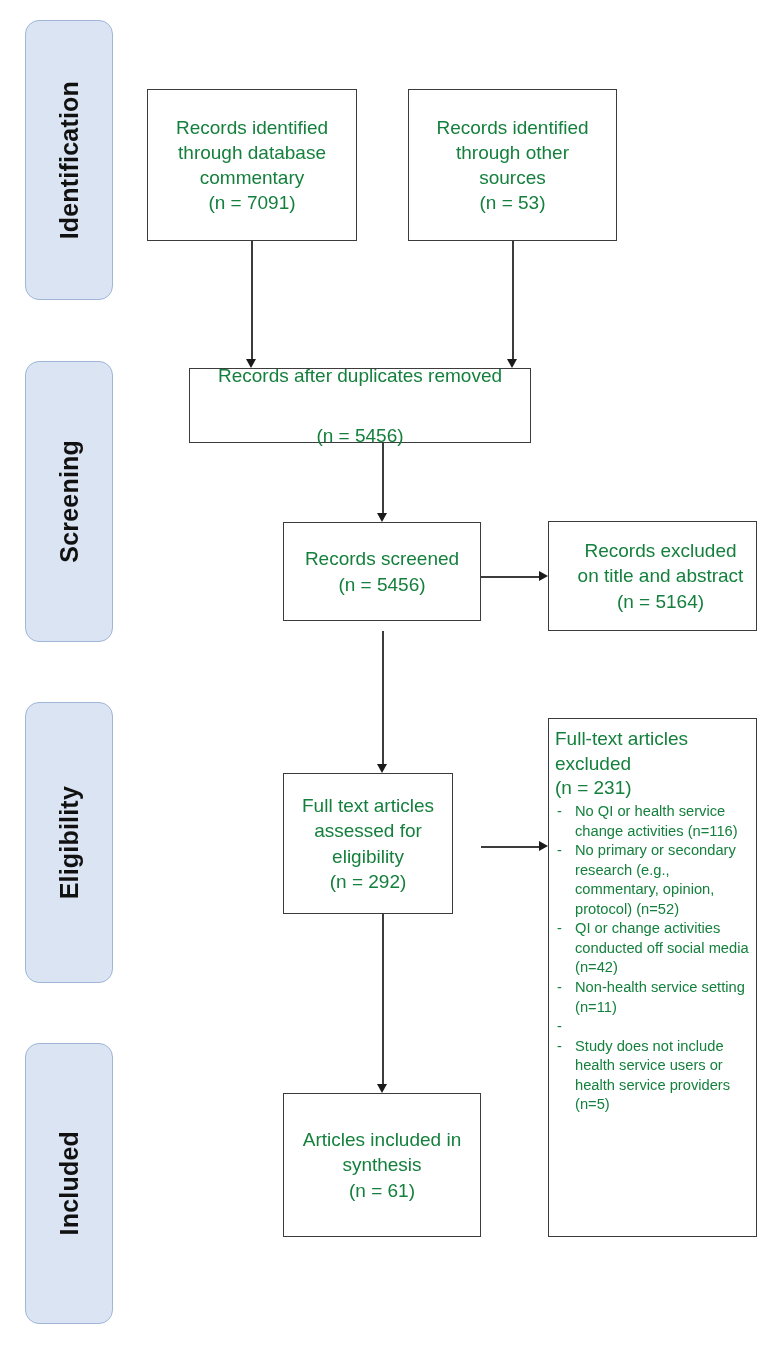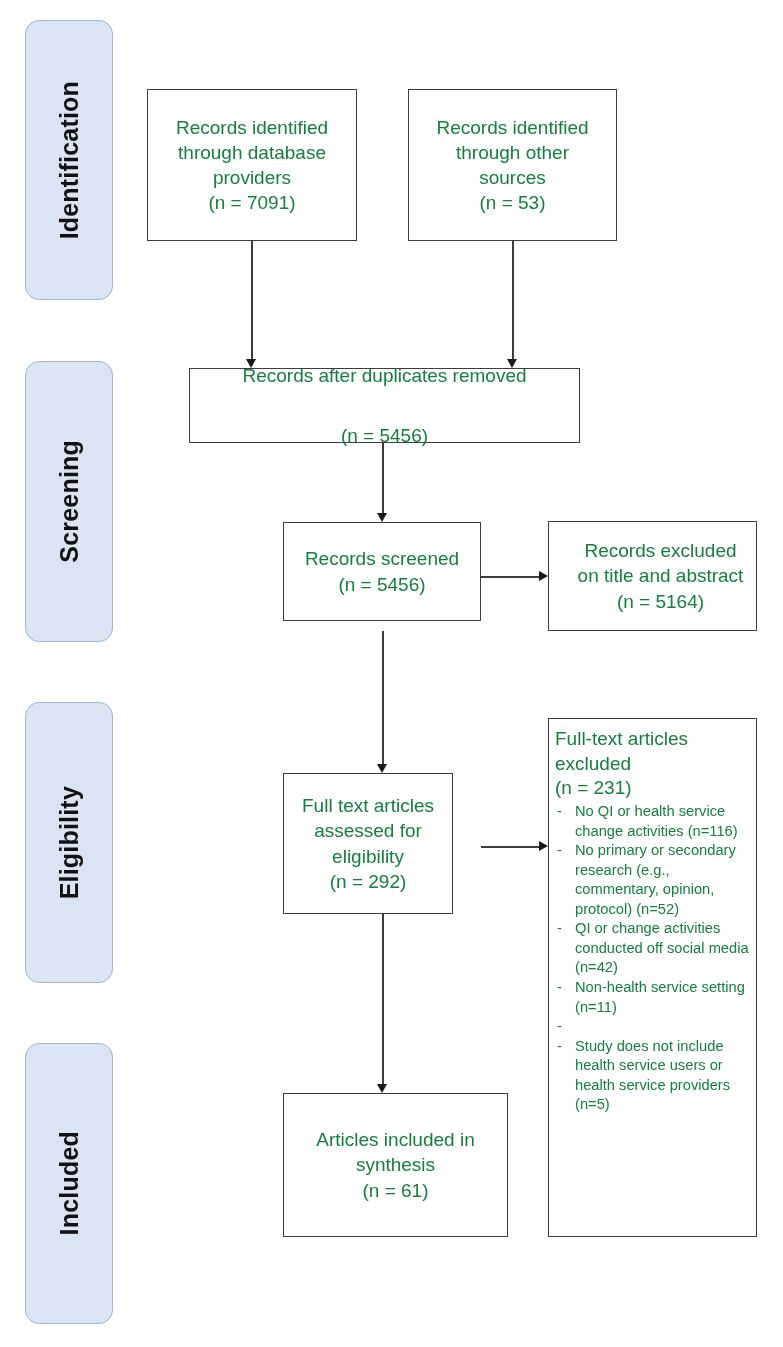--- a/index.html
+++ b/index.html
@@ -133,38 +133,38 @@
     <span class="stage-pill-label">Eligibility</span>
   </div>
 
   <div class="stage-pill" style="left:25px; top:1043px; width:88px; height:281px;">
     <span class="stage-pill-label">Included</span>
   </div>
 
   <div class="flow-box" style="left:147px; top:89px; width:210px; height:152px;">
     <span class="line">Records identified</span>
     <span class="line">through database</span>
-    <span class="line">providers</span>
+    <span class="line">commentary</span>
     <span class="line">(n = 7091)</span>
   </div>
 
   <div class="flow-box" style="left:408px; top:89px; width:209px; height:152px;">
     <span class="line">Records identified</span>
     <span class="line">through other</span>
     <span class="line">sources</span>
     <span class="line">(n = 53)</span>
   </div>
 
   <div class="v-line" style="left:251px; top:241px; height:118px;"></div>
   <div class="arrow-down" style="left:246.3px; top:359px;"></div>
 
   <div class="v-line" style="left:512px; top:241px; height:118px;"></div>
   <div class="arrow-down" style="left:507.3px; top:359px;"></div>
 
-  <div class="flow-box" style="left:189px; top:368px; width:391px; height:75px;gap:35px;">
+  <div class="flow-box" style="left:189px; top:368px; width:342px; height:75px;gap:35px;">
     <span class="line">Records after duplicates removed</span>
     <span class="line">(n = 5456)</span>
   </div>
 
   <div class="v-line" style="left:382px; top:443px; height:70px;"></div>
   <div class="arrow-down" style="left:377.3px; top:513px;"></div>
 
   <div class="flow-box" style="left:283px; top:522px; width:198px; height:99px;">
     <span class="line">Records screened</span>
     <span class="line">(n = 5456)</span>
@@ -221,19 +221,19 @@
       <li class="reason-item">
         <span class="reason-dash">-</span>
         <span class="reason-text">Study does not include health service users or health service providers (n=5)</span>
       </li>
     </ul>
   </div>
 
   <div class="v-line" style="left:382px; top:914px; height:170px;"></div>
   <div class="arrow-down" style="left:377.3px; top:1084px;"></div>
 
-  <div class="flow-box" style="left:283px; top:1093px; width:225px; height:144px;">
+  <div class="flow-box" style="left:283px; top:1093px; width:198px; height:144px;">
     <span class="line">Articles included in</span>
     <span class="line">synthesis</span>
     <span class="line">(n = 61)</span>
   </div>
 
 </div>
 
 </body></html>

